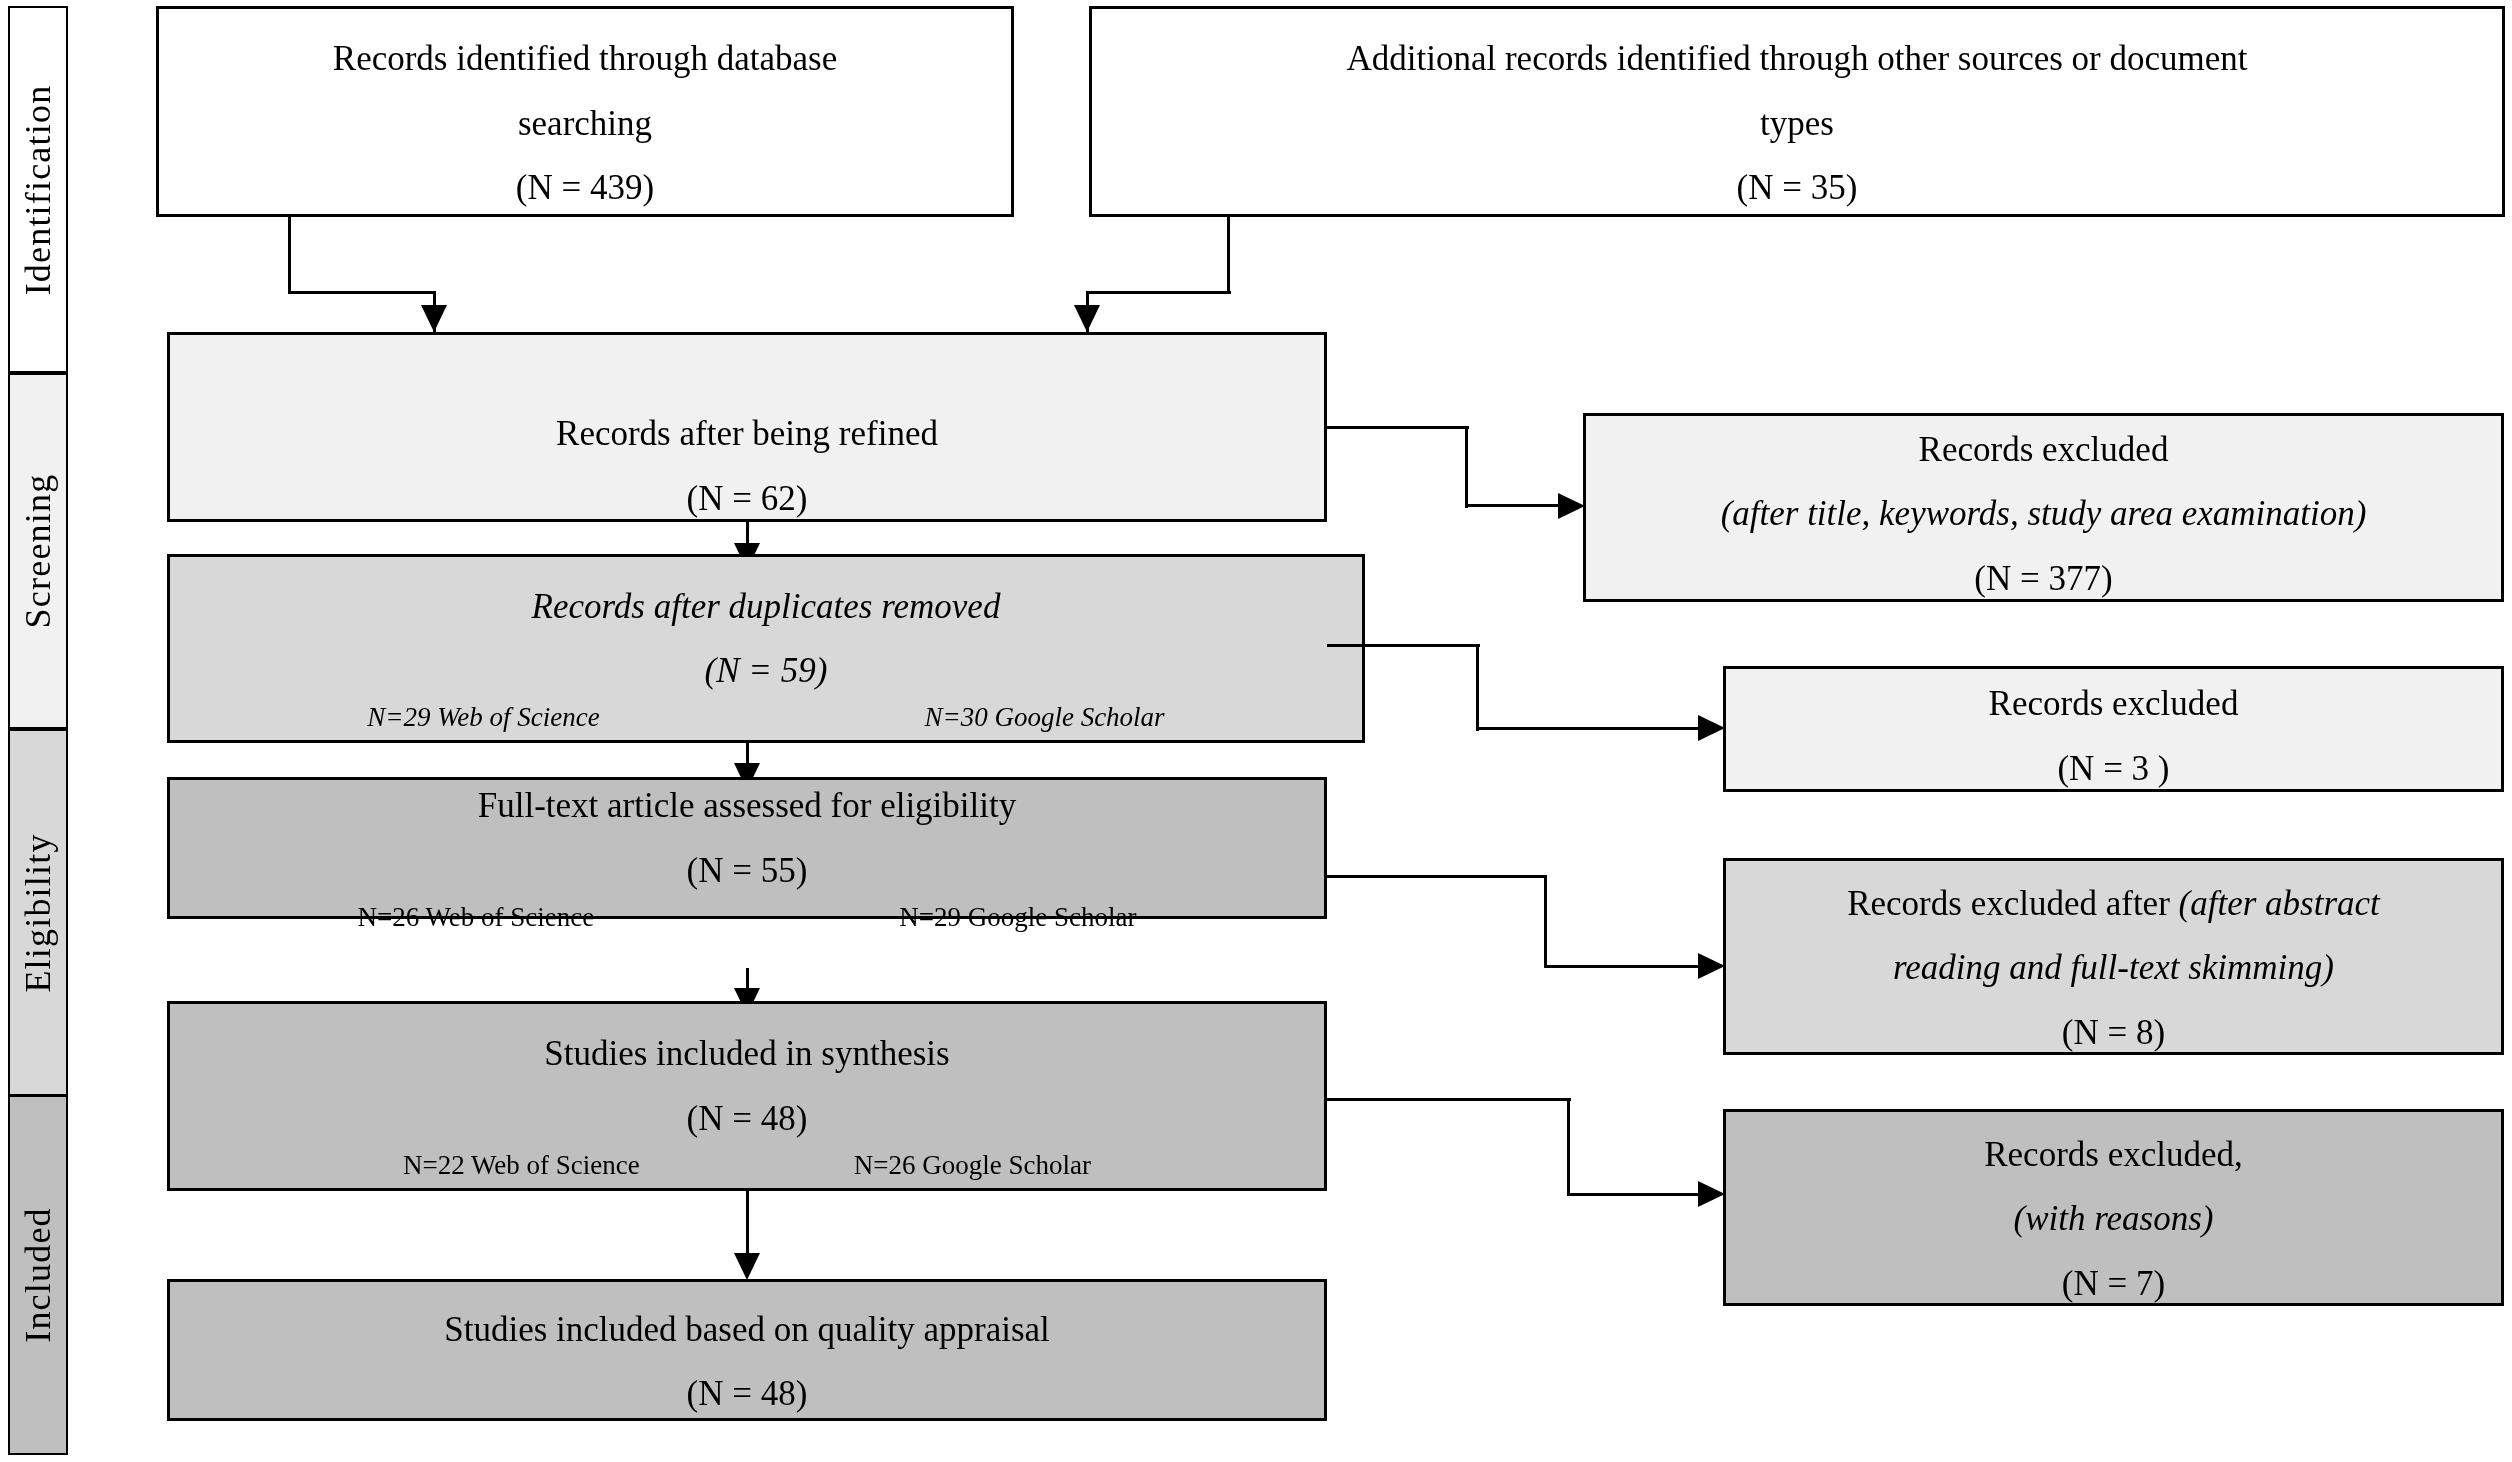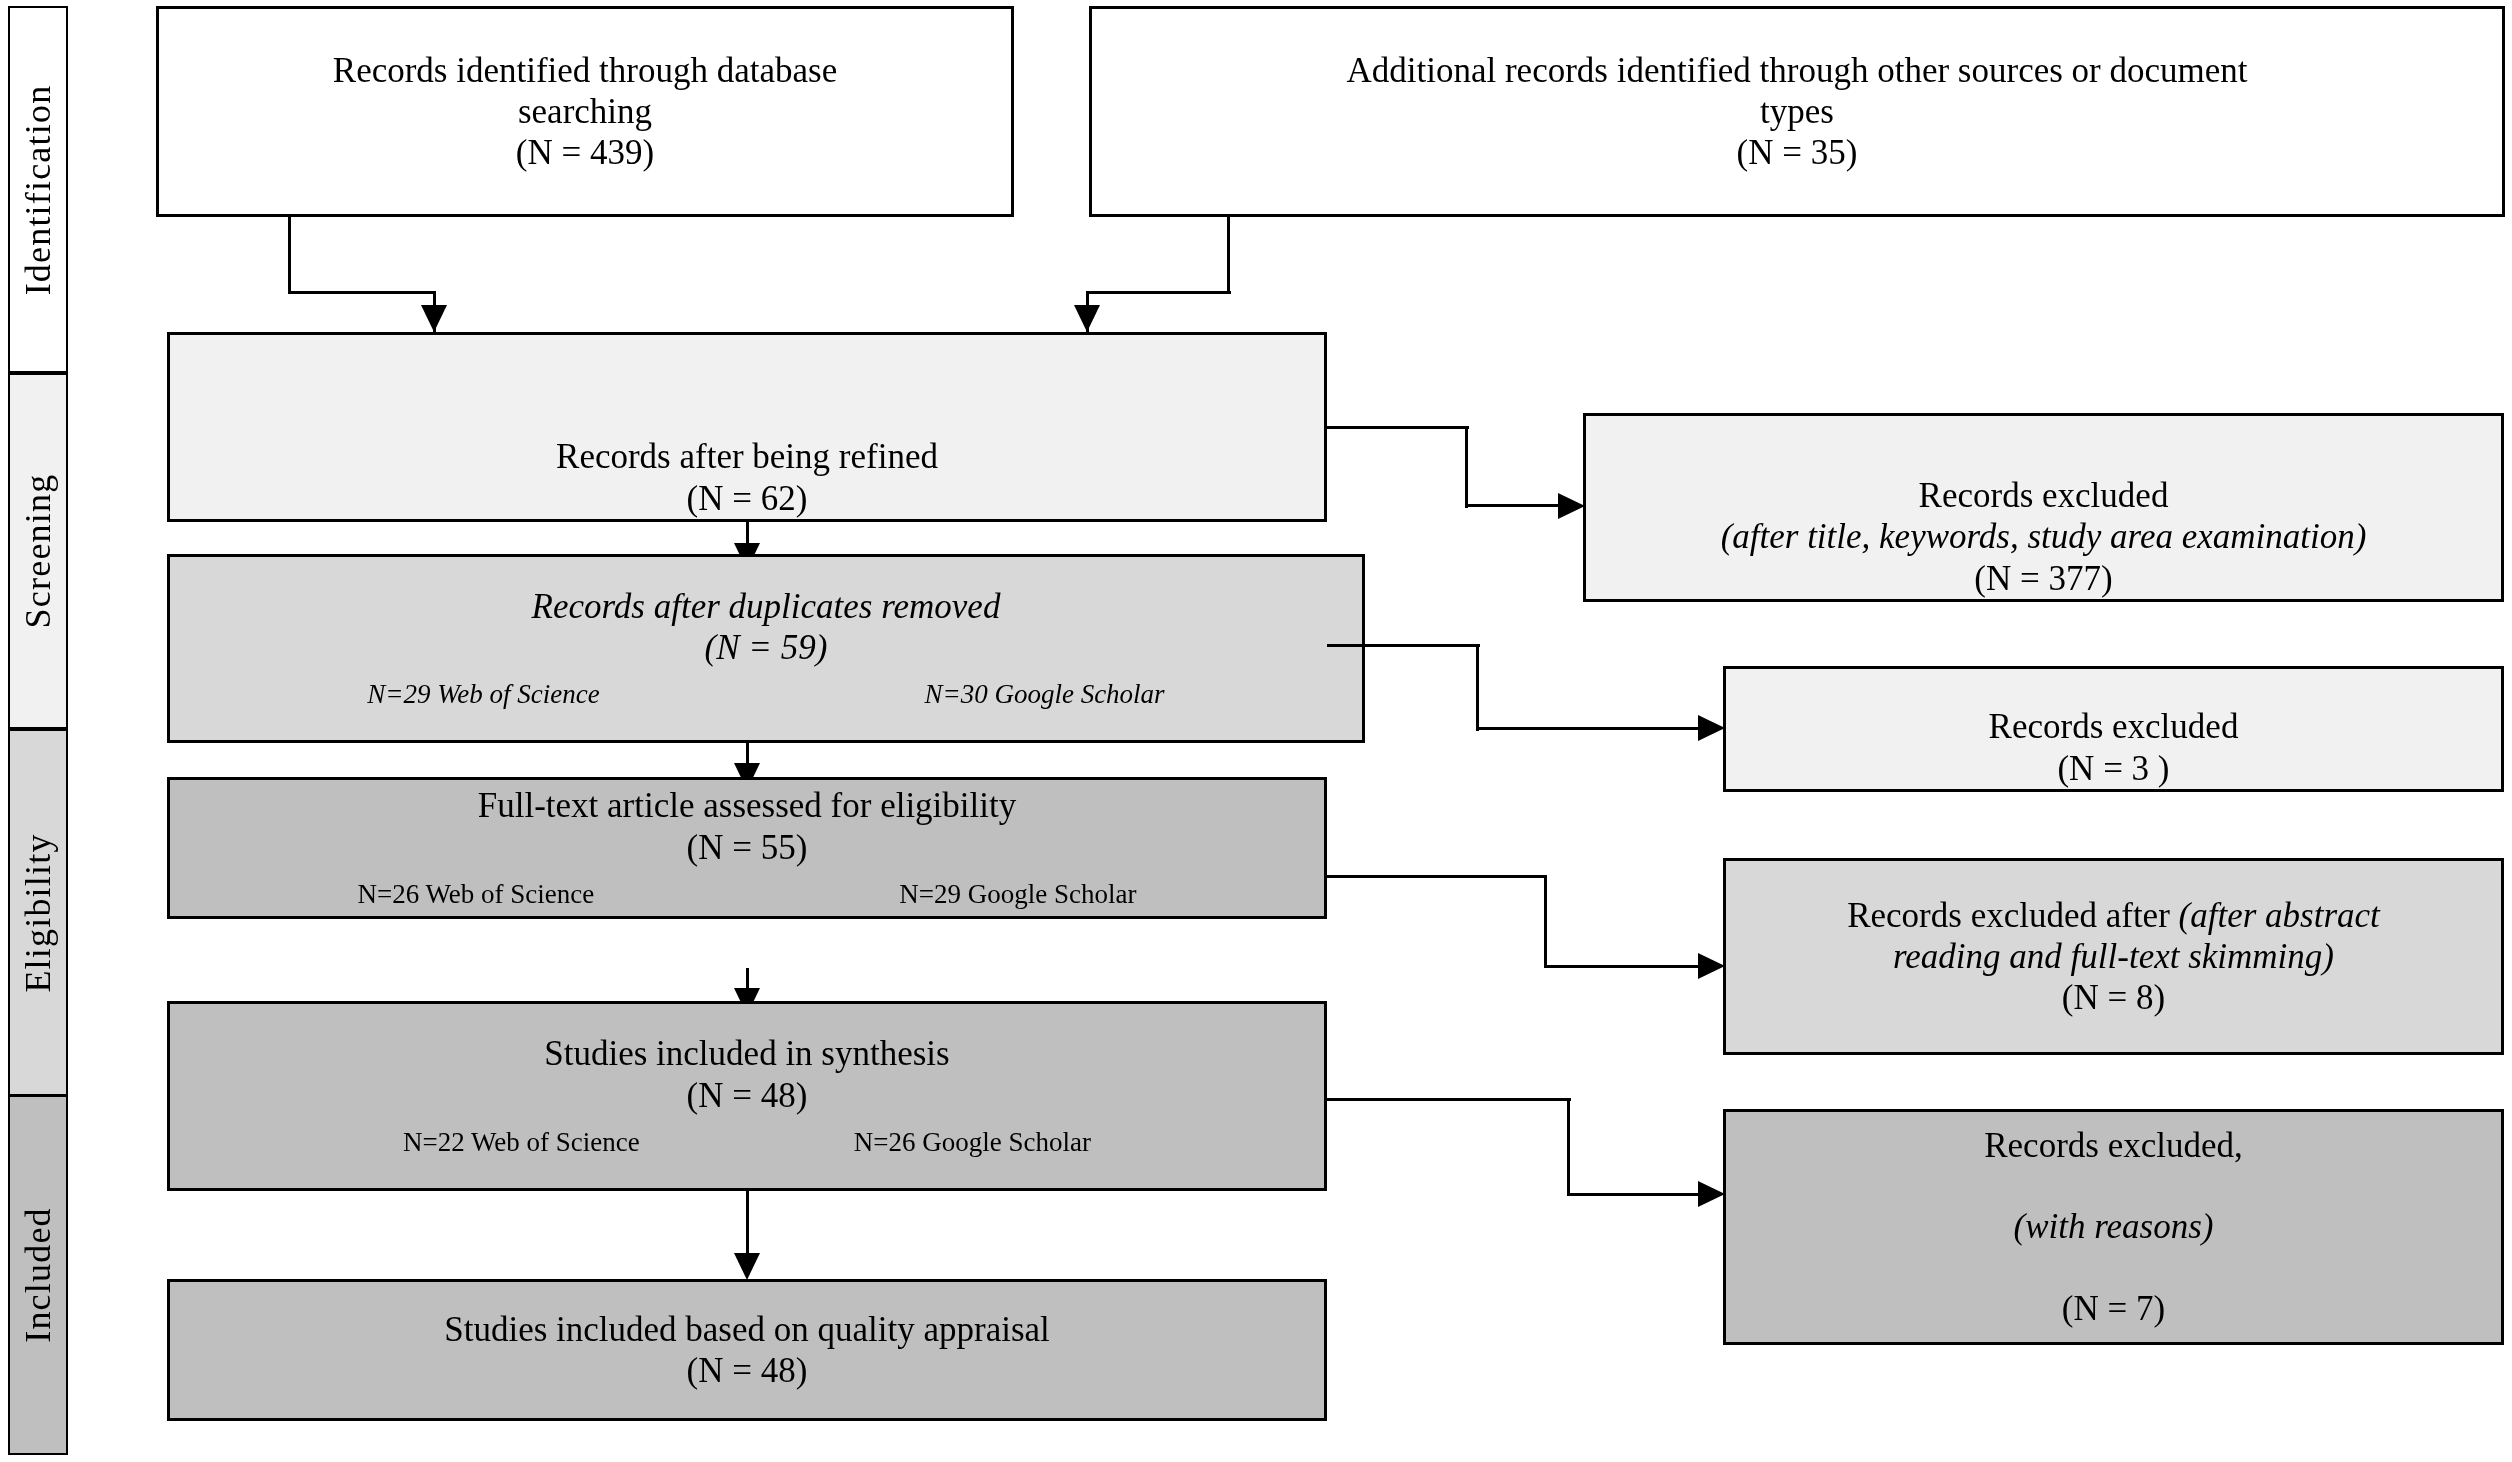--- a/index.html
+++ b/index.html
@@ -3,21 +3,21 @@
 <meta charset="utf-8">
 <title>PRISMA Flow Diagram</title>
 <style>
   html,body{margin:0;padding:0;background:#ffffff;}
   body{font-family:"Liberation Serif","DejaVu Serif",serif;color:#000;}
   #stage{position:relative;width:2512px;height:1463px;overflow:hidden;background:#fff;}
 
   .box{position:absolute;box-sizing:border-box;border:3.1px solid #000;
        display:flex;flex-direction:column;align-items:center;justify-content:center;
        text-align:center;line-height:1.18;}
-  .box .ln{display:block;white-space:nowrap;}
+  .box .ln{display:block;white-space:nowrap;margin-top:23px;}
   .box .ln.wrap{white-space:normal;}
 
   
   .fill-white{background:#ffffff;}
   .fill-l1{background:#f1f1f1;justify-content:flex-end;}
   .fill-l2{background:#d8d8d8;}
   .fill-l3{background:#bfbfbf;}
 
   
   .stage-label{position:absolute;box-sizing:border-box;border:2.4px solid #000;
@@ -157,21 +157,21 @@
   </div>
 
   <div class="ln-v" style="left:746px;top:1191px;height:77px;"></div>
   <div class="arrow-down" style="left:734px;top:1253px;"></div>
 
   <div class="ln-h" style="left:1327px;top:1098px;width:244px;"></div>
   <div class="ln-v" style="left:1567px;top:1098px;height:98px;"></div>
   <div class="ln-h" style="left:1567px;top:1193px;width:145px;"></div>
   <div class="arrow-right" style="left:1698px;top:1181px;"></div>
 
-  <div class="box fill-l3" style="left:1723px;top:1109px;width:781px;height:236px;gap:40px;">
+  <div class="box fill-l3" style="left:1723px;top:1109px;width:781px;height:197px;">
     <span class="ln t44">Records excluded,</span>
     <span class="ln t44 ital">(with reasons)</span>
     <span class="ln t44">(N = 7)</span>
   </div>
 
   <div class="box fill-l3" style="left:167px;top:1279px;width:1160px;height:142px;">
     <span class="ln t44">Studies included based on quality appraisal</span>
     <span class="ln t44">(N = 48)</span>
   </div>
 

